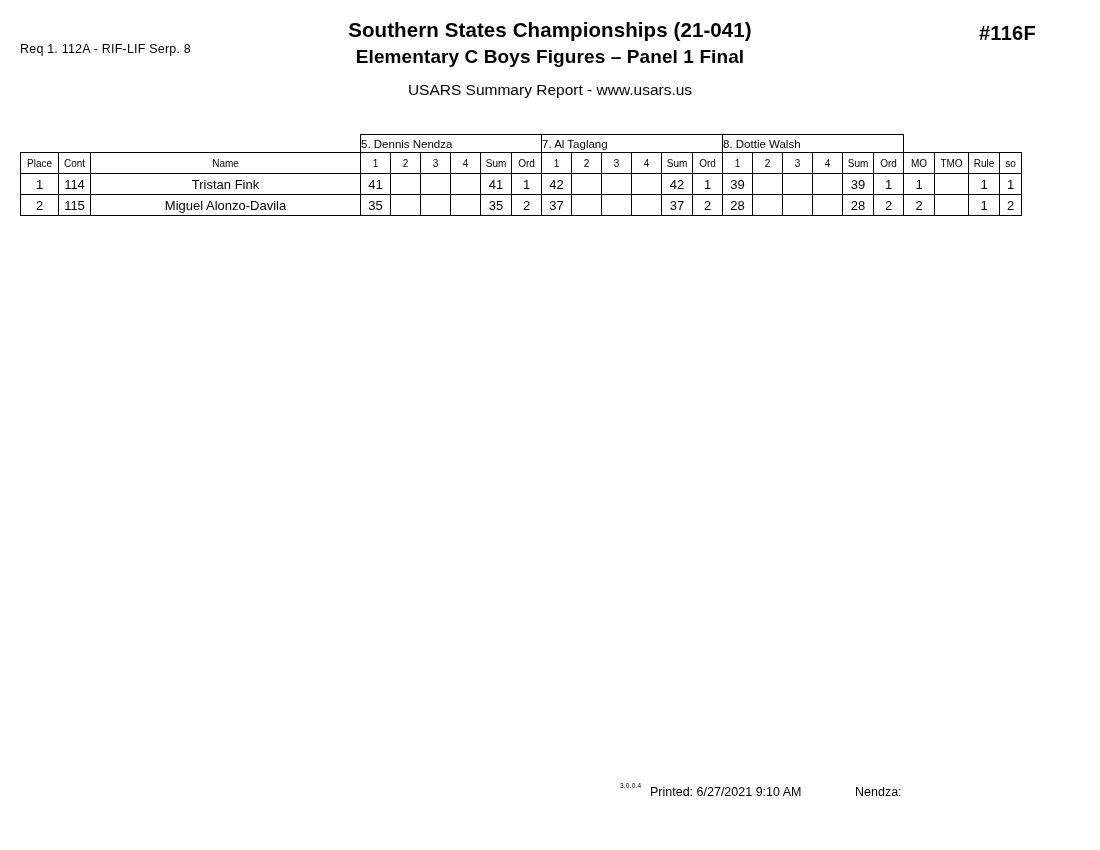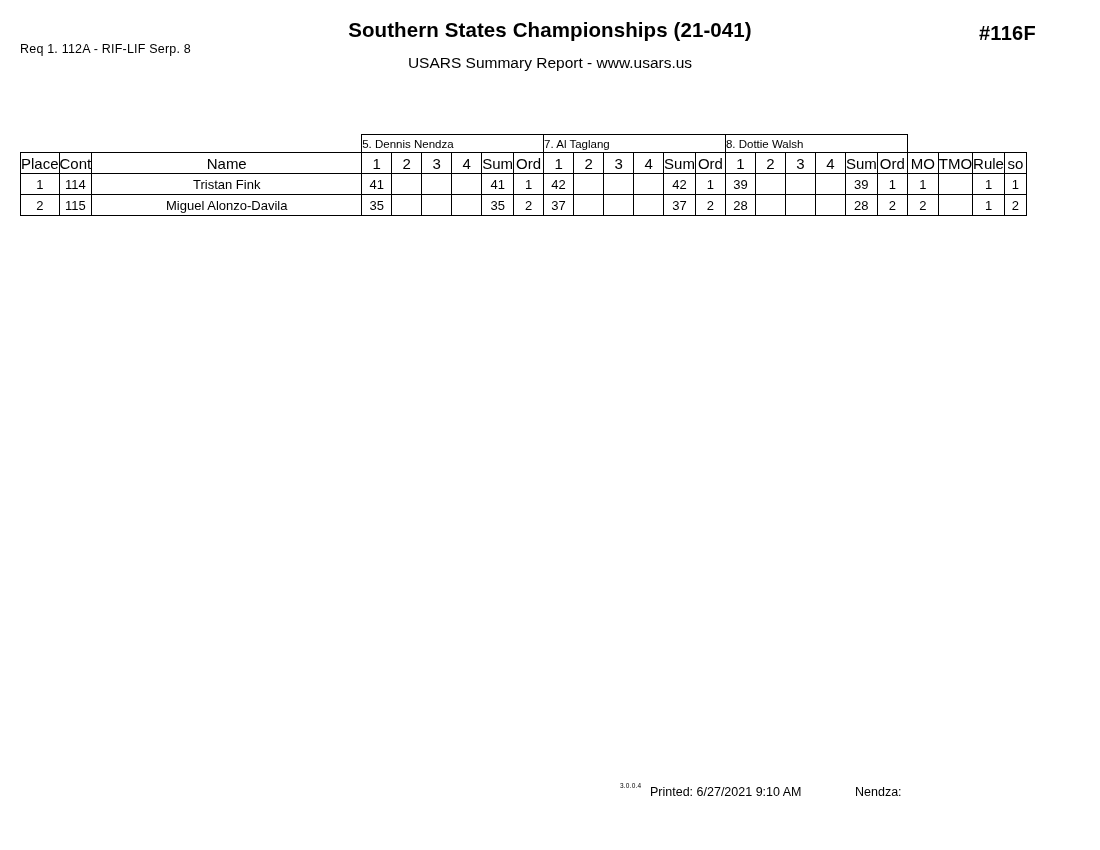--- a/index.html
+++ b/index.html
@@ -96,21 +96,21 @@
     border: 1px solid #000000;
     text-align: left;
     font-size: 11.5px;
     height: 17px;
   }
   tr.judge-row td.blank {
     border: none;
   }
   
   tr.col-head td {
-    font-size: 15px;
+    font-size: 10px;
     height: 20px;
   }
   td.name-head {
     text-align: left;
     padding-left: 4px;
   }
   
   tr.data-row td {
     height: 20px;
     font-size: 13px;
@@ -172,20 +172,21 @@
 </head>
 <body>
 
 <div class="page">
 
   <div class="req-line">Req  1.  112A - RIF-LIF Serp. 8</div>
   <div class="doc-code">#116F</div>
 
   <div class="title-block">
     <div class="title-main">Southern States Championships (21-041)</div>
+    <div class="title-event">Elementary C Boys Figures – Panel 1 Final</div>
     <div class="title-report">USARS Summary Report - www.usars.us</div>
   </div>
 
   <div class="table-wrap">
     <table class="results">
       <colgroup>
         <col style="width:38px">
         <col style="width:32px">
         <col style="width:270px">
         <col style="width:30px">

